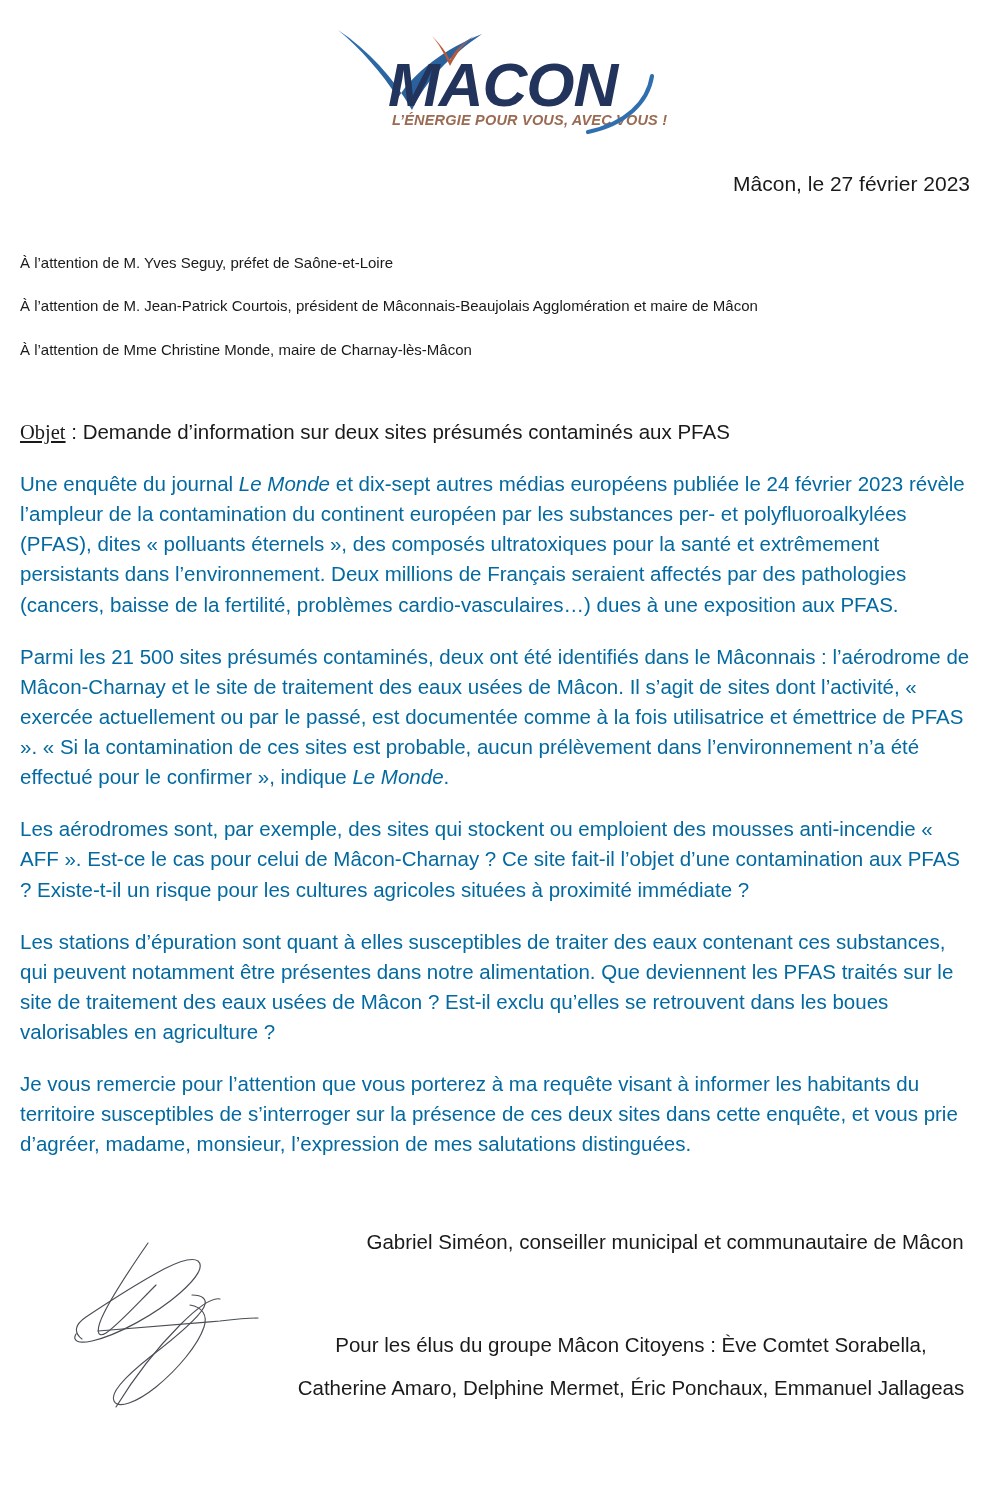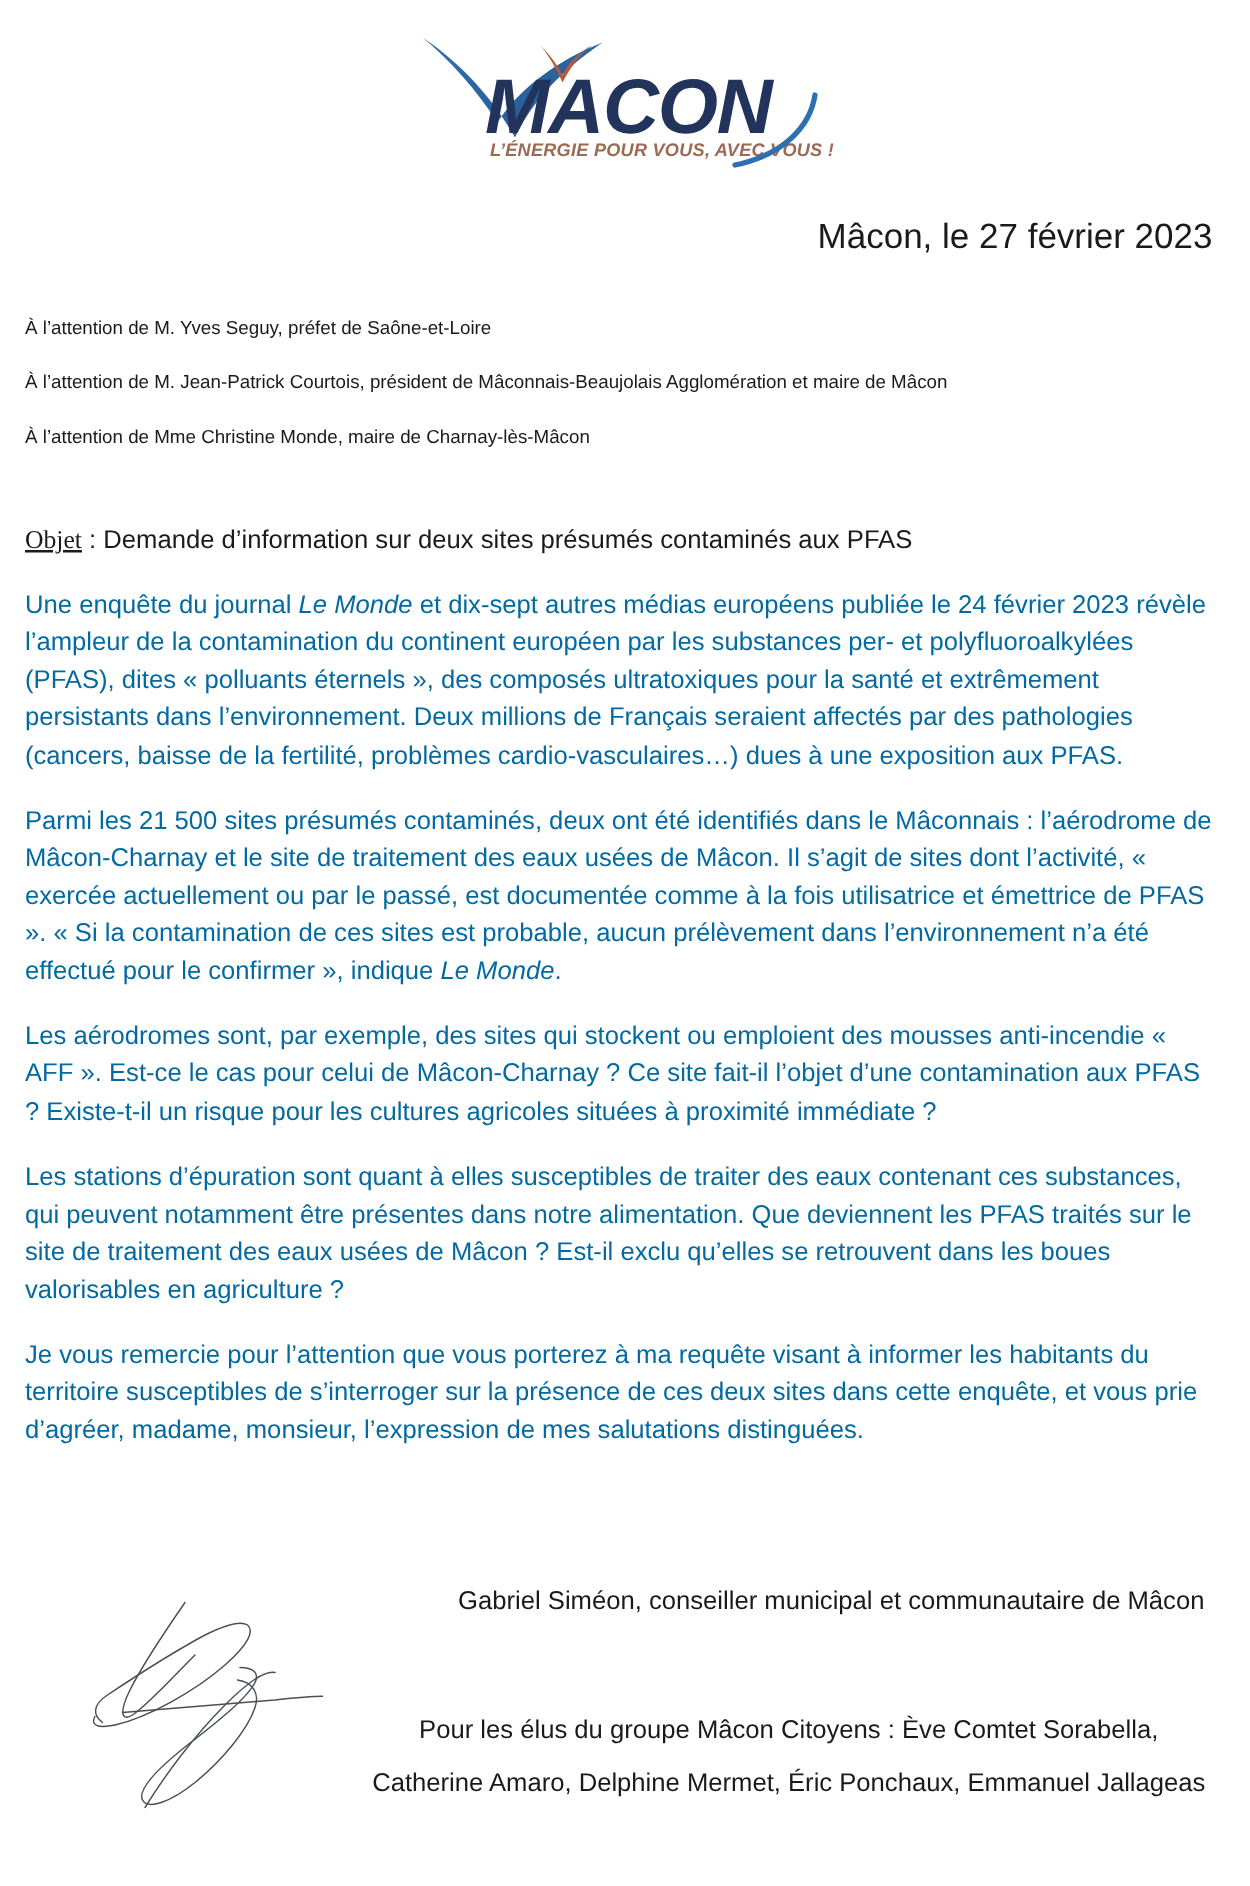--- a/index.html
+++ b/index.html
@@ -31,21 +31,21 @@
     width: 350px;
     height: 120px;
   }
   .logo-svg { display: block; }
 
   
   .date-line {
     position: absolute;
     top: 170px;
     right: 30px;
-    font-size: 28px;
+    font-size: 21px;
     line-height: 1.35;
     color: #1a1a1a;
     text-align: right;
     white-space: nowrap;
   }
 
   
   .sheet {
     position: absolute;
     top: 252px;
@@ -73,21 +73,21 @@
     line-height: 1.47;
     margin: 22px 0 0 0;
     color: #0369a1;
   }
   .para em { font-style: italic; }
 
   
   .sig-area {
     position: absolute;
     left: 0;
-    top: 1242px;
+    top: 1203px;
     width: 880px;
     height: 247px;
   }
   .sig-mark {
     position: absolute;
     left: 52px;
     top: 18px;
     width: 230px;
     height: 228px;
   }

